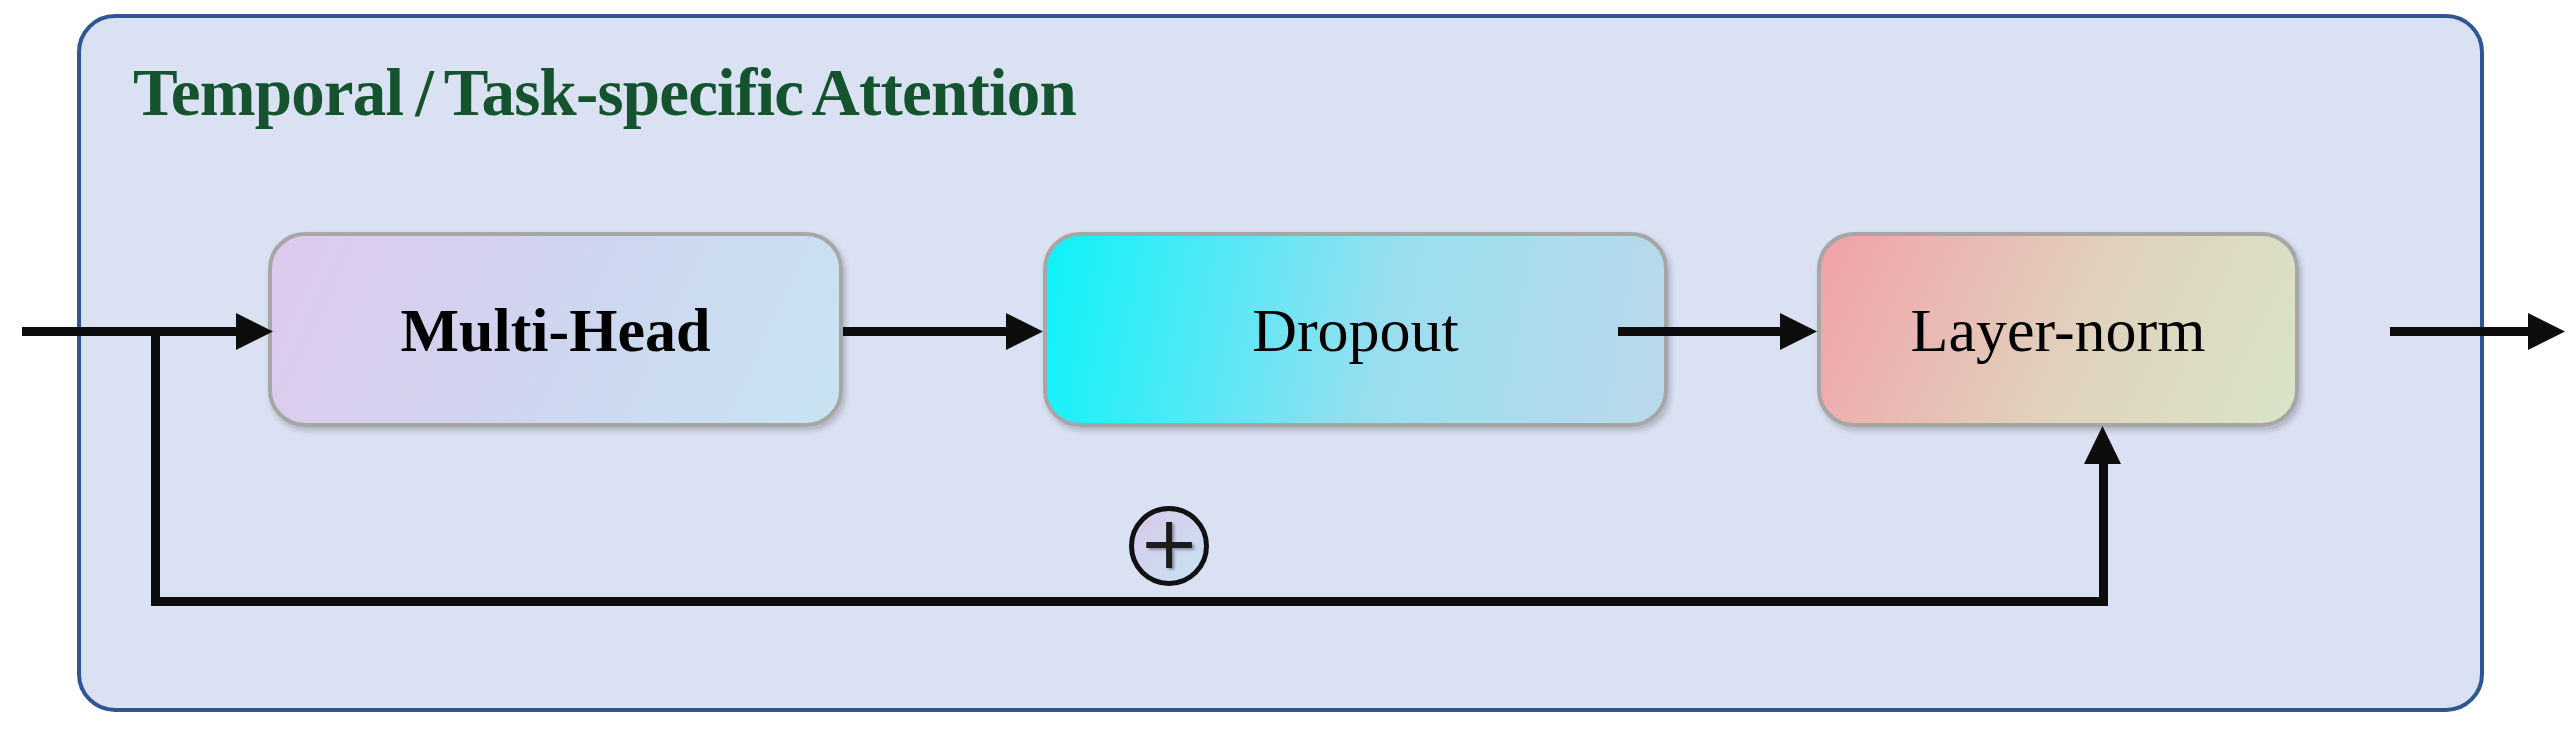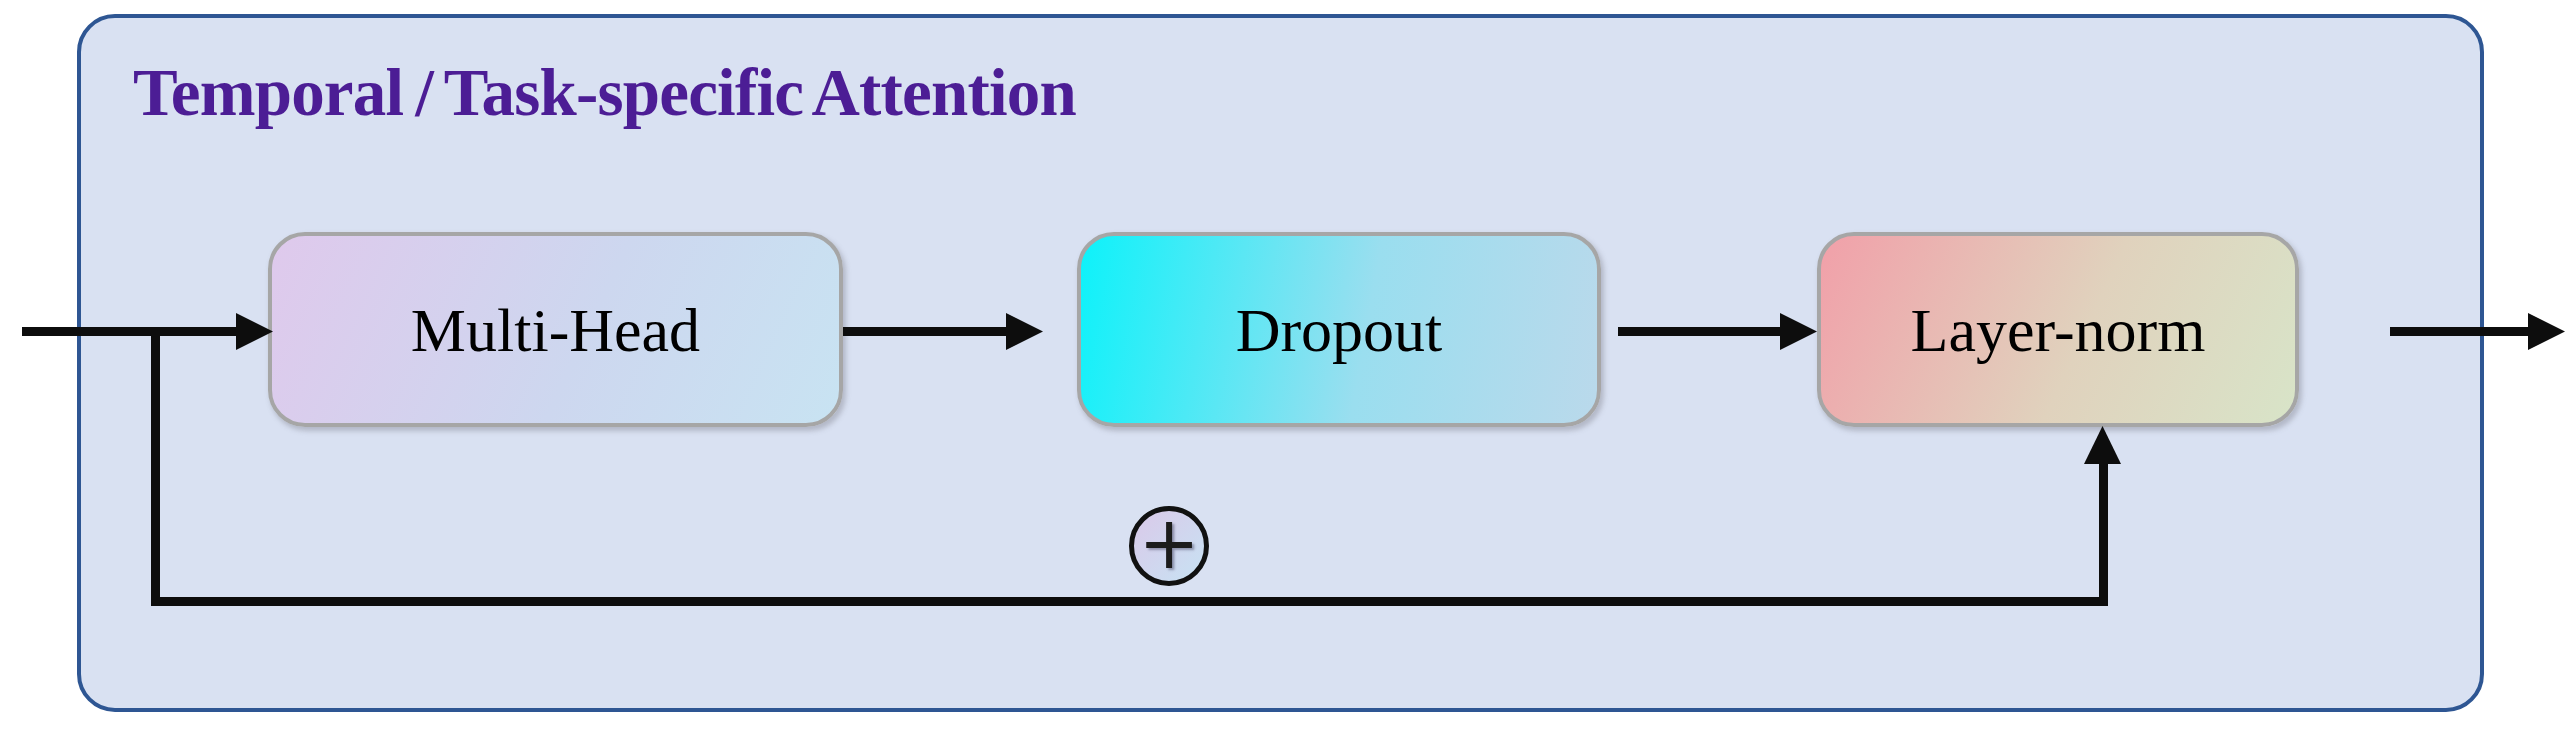--- a/index.html
+++ b/index.html
@@ -10,35 +10,35 @@
   }
   
   #container{
     position:absolute;left:77px;top:14.3px;width:2407px;height:698px;
     box-sizing:border-box;border:4px solid #2e5693;border-radius:38px;
     background:#d9e1f2;
   }
   
   #title{
     position:absolute;left:133px;top:56px;
-    font-size:67px;font-weight:bold;color:#4c1d95;
+    font-size:67px;font-weight:bold;color:#14532d;
     letter-spacing:-0.8px;word-spacing:-4px;line-height:1.1;
     white-space:nowrap;z-index:3;text-align:right;
   }
   
   .node{
     position:absolute;top:232px;height:195px;box-sizing:border-box;
     border:4px solid #a6a6a6;border-radius:37px;
     display:flex;align-items:center;justify-content:center;
     font-size:62px;color:#000;text-align:center;
     box-shadow:2.4px 3.2px 5.6px rgba(110,110,120,0.35);
     z-index:2;
   }
   #node-mha{left:268px;width:575px;}
-  #node-dropout{left:1043px;width:524px;margin-left:34px;}
+  #node-dropout{left:1043px;width:625px;}
   #node-ln{left:1817px;width:482px;}
   .node-label{line-height:76px;}
   
   .edge{position:absolute;z-index:5;}
   .head{position:absolute;width:37px;height:37px;z-index:5;
         clip-path:polygon(0 0,100% 50%,0 100%);}
   .head-up{position:absolute;width:37px;height:38px;z-index:5;
         clip-path:polygon(50% 0,100% 100%,0 100%);}
   #line-input{left:22px;top:327px;width:216px;height:8.7px;}
   #head-input{left:236px;top:313px;}
@@ -64,21 +64,21 @@
     text-shadow:2.4px 2.4px 2.4px rgba(60,60,90,0.45);
   }
 </style>
 </head>
 <body>
 
 <div id="container" style="background: rgb(217, 225, 242); border-color: rgb(46, 86, 147);"></div>
 
 <div id="title">Temporal / Task-specific Attention</div>
 
-<div class="node" id="node-mha" style="background: linear-gradient(115deg, rgb(223, 201, 236), rgb(205, 215, 239) 55%, rgb(200, 227, 242)); border-color: rgb(166, 166, 166);">
+<div class="node" id="node-mha" style="background: linear-gradient(115deg, rgb(223, 201, 236), rgb(205, 215, 239) 55%, rgb(200, 227, 242)); border-color: rgb(166, 166, 166); font-weight: bold;">
   <div class="node-label">
     <div>Multi-Head</div>
   </div>
 </div>
 
 <div class="node" id="node-dropout" style="background: linear-gradient(100deg, rgb(13, 242, 250), rgb(154, 222, 239) 55%, rgb(186, 217, 235)); border-color: rgb(166, 166, 166);">
   <div class="node-label">Dropout</div>
 </div>
 
 <div class="node" id="node-ln" style="background: linear-gradient(115deg, rgb(241, 160, 169), rgb(224, 210, 189) 55%, rgb(216, 228, 200)); border-color: rgb(166, 166, 166);">

